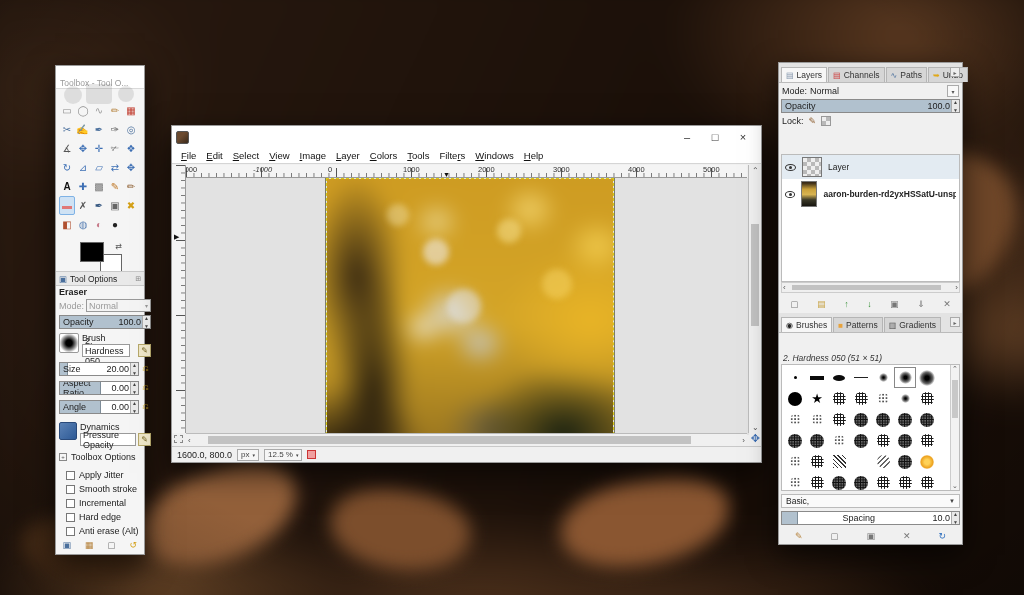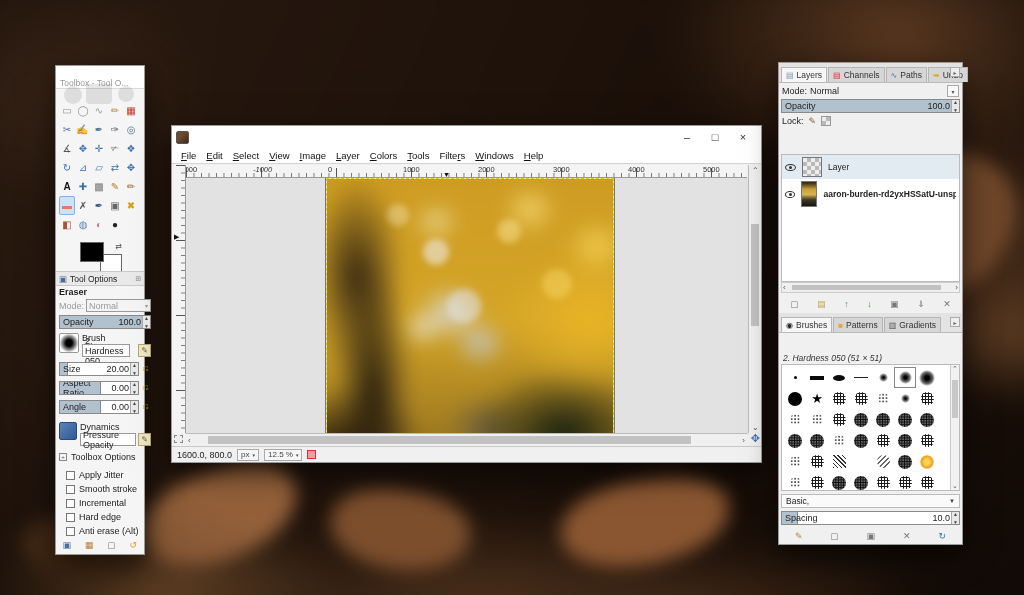--- a/index.html
+++ b/index.html
@@ -680,21 +680,21 @@
       <span class="sb-arrow" style="top:0;left:1px;font-size:7px;">⌃</span>
       <span class="sb-arrow" style="bottom:0;left:1px;font-size:7px;">⌄</span>
     </div>
   </div>
 
   <div class="groupdd" style="top:431px;">
     <span>Basic,</span>
     <span style="font-size:6px;color:#444;">▼</span>
   </div>
 
-  <div class="slider" style="position:absolute;left:2px;right:2px;top:448px;">
+  <div class="slider" style="position:absolute;left:2px;right:2px;top:448px;text-align:center;">
     <div class="fill" style="width:9%;"></div>
     <span class="lab">Spacing</span>
     <span class="val">10.0</span>
     <span class="spin">
         <span>▲</span>
         <span>▼</span>
       </span>
   </div>
 
   <div class="btnrow" id="brushBtns" style="top:466px;height:14px;font-size:9px;">

